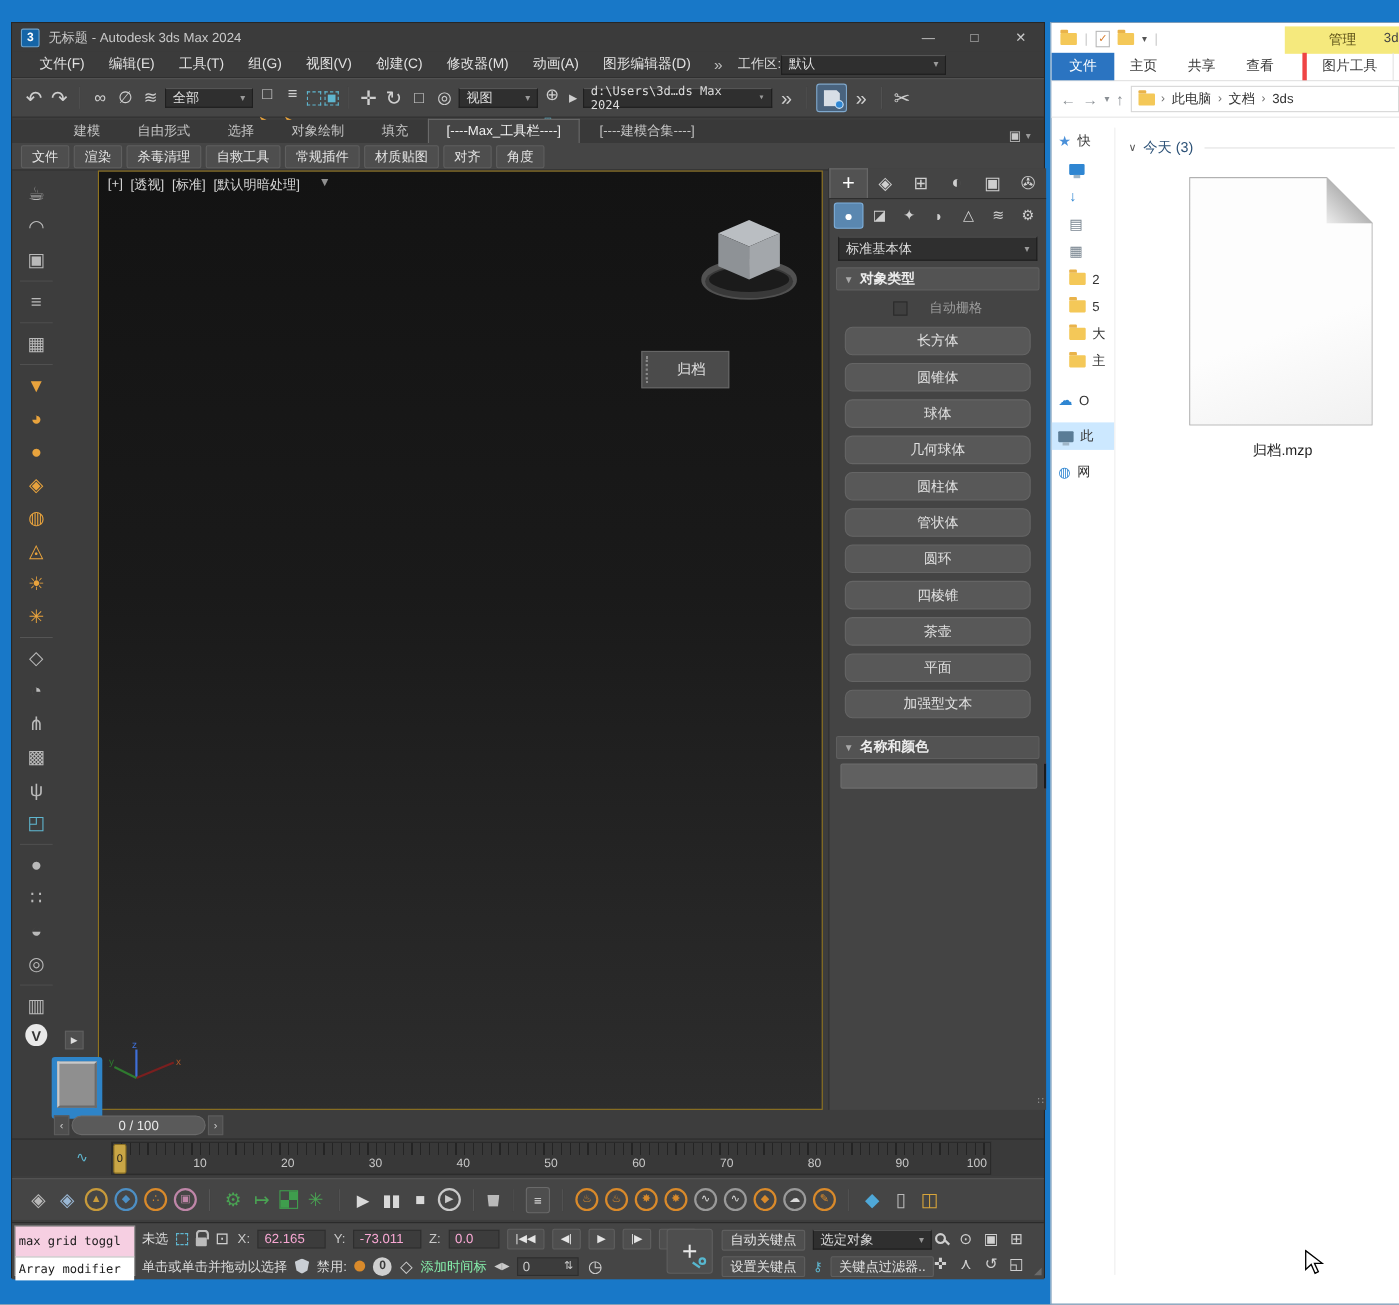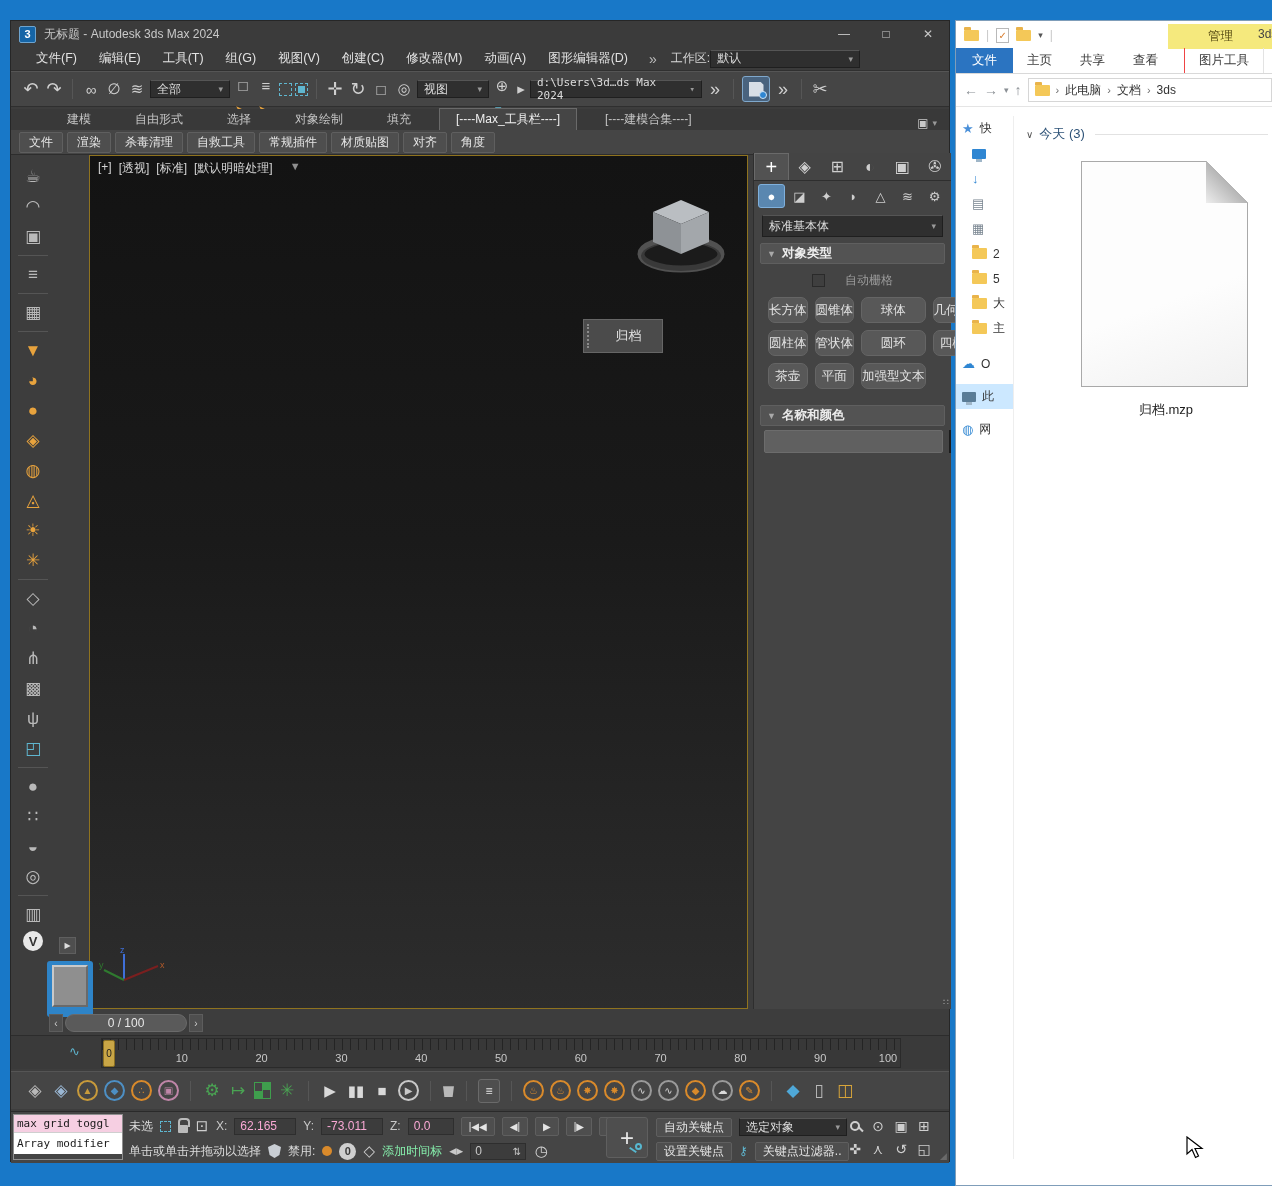--- a/index.html
+++ b/index.html
@@ -20,21 +20,21 @@
   .mx-menu .more { color:#bdbdbd; font-size:14px; padding:0 10px; }
   .ws-label { color:#d8d8d8; margin-left:4px; }
   .dd { background:#2f2f2f; border:1px solid #1f1f1f; border-top-color:#555; height:18px; display:flex; align-items:center; padding:0 6px; gap:8px; color:#ddd; }
   .dd .ar { margin-left:auto; color:#9a9a9a; font-size:9px; }
   .mx-toolbar { position:absolute; left:0; top:50px; right:0; height:36px; background:#454545; border-top:1px solid #555; border-bottom:1px solid #2f2f2f; display:flex; align-items:center; padding-left:10px; gap:3px; }
   .gi { display:inline-grid; place-items:center; min-width:20px; height:24px; color:#cfcfcf; font-size:15px; }
   .gi.big { font-size:18px; }
   .cursor-g { color:#e8a33d; font-size:9px; margin-left:-8px; margin-top:10px; }
   .dash-sq { width:13px; height:13px; border:1px dashed #5fb6cf; display:inline-block; }
   .dash-sq.fill::after { content:""; display:block; width:7px; height:7px; background:#5fb6cf; margin:2px; }
-  .mx-ribbontabs { position:absolute; left:0; top:88px; right:0; height:21px; background:#393939; display:flex; align-items:flex-end; padding-left:40px; gap:12px; }
+  .mx-ribbontabs { position:absolute; left:0; top:88px; right:0; height:21px; background:#393939; display:flex; align-items:flex-end; padding-left:40px; gap:2px; }
   .rtab { padding:2px 16px; color:#c4c4c4; font-size:12px; white-space:nowrap; }
   .rtab.active { background:#454545; border:1px solid #6a6a6a; border-bottom:none; color:#f0f0f0; }
   .mx-ribbonrow { position:absolute; left:0; top:109px; right:0; height:25px; background:#454545; border-bottom:1px solid #2d2d2d; display:flex; align-items:center; padding-left:8px; gap:4px; }
   .rbtn { background:#4e4e4e; border:1px solid #5f5f5f; border-radius:2px; padding:1px 9px; color:#e4e4e4; font-size:12px; white-space:nowrap; }
   .ribbon-extra { margin-left:auto; margin-right:12px; display:flex; gap:4px; align-items:center; color:#c9c9c9; }
 
   .mx-left { position:absolute; left:0; top:140px; width:44px; height:792px; display:flex; flex-direction:column; align-items:center; gap:3px; padding-top:2px; }
   .li { width:30px; height:27px; display:grid; place-items:center; color:#b9b9b9; font-size:17px; }
   .li.orange { color:#e8a33d; }
   .li.teal { color:#5fb6cf; }
@@ -57,21 +57,21 @@
   .ccat { flex:1; height:24px; display:grid; place-items:center; color:#cfcfcf; font-size:13px; }
   .ccat.active { background:#5a87b0; border:1px solid #7fb0dc; border-radius:3px; color:#fff; }
   .cmd-dd { margin:4px 8px; height:22px; }
   .rollout { margin:6px 6px 0 6px; }
   .ro-head { height:21px; background:#535353; border:1px solid #5f5f5f; border-radius:2px; display:flex; align-items:center; padding:0 6px; gap:6px; color:#ececec; font-weight:bold; font-size:12.5px; }
   .ro-head .tri { color:#a9a9a9; font-size:9px; font-weight:normal; }
   .ro-head .grip { margin-left:auto; color:#8a8a8a; font-weight:normal; }
   .ro-body { padding:8px 4px 10px 4px; }
   .agrow { display:flex; justify-content:center; align-items:center; gap:20px; color:#9b9b9b; margin-bottom:8px; }
   .chk { width:13px; height:13px; background:#3f3f3f; border:1px solid #2a2a2a; }
-  .pgrid { display:grid; grid-template-columns:1fr 1fr 1fr 1fr; gap:7px 7px; padding:0 4px; }
+  .pgrid { display:grid; grid-template-columns:1fr; gap:7px 7px; padding:0 4px; }
   .pbtn { height:26px; background:#585858; border:1px solid #656565; border-radius:7px; color:#e2e2e2; font-size:12.5px; display:grid; place-items:center; white-space:nowrap; }
   .namerow { display:flex; gap:6px; padding:4px 4px; align-items:center; }
   .namefield { flex:1; height:23px; background:#606060; border:1px solid #6c6c6c; border-radius:2px; color:#eee; }
   .swatch { width:24px; height:23px; border:1px solid #1c1c1c; }
 
   .mx-expand { position:absolute; left:48px; top:916px; width:17px; height:17px; background:#4e4e4e; border:1px solid #5f5f5f; color:#ddd; font-size:8px; display:grid; place-items:center; }
   .mx-layouttab { position:absolute; left:36px; top:940px; width:46px; height:56px; background:#2e84c8; border-radius:3px; padding:4px 5px 10px 5px; }
   .mx-layouttab .inner { width:100%; height:100%; background:#8f8f8f; border:2px solid #c9c9c9; border-bottom-color:#6a6a6a; border-right-color:#6a6a6a; }
 
   .mx-timeslider { position:absolute; left:0; top:990px; right:0; height:24px; display:flex; align-items:center; padding-left:38px; gap:2px; }
@@ -89,21 +89,21 @@
   .c-gold { border-color:#c79a3b; color:#c79a3b; } .c-blue { border-color:#4d8fc4; color:#4d8fc4; }
   .c-orange { border-color:#d98a2b; color:#d98a2b; } .c-pink { border-color:#bf86a8; color:#bf86a8; }
   .g-green { color:#4aa353; font-size:17px; } .g-gray { color:#b9b9b9; font-size:17px; }
   .checker { width:17px; height:17px; background:conic-gradient(#3f9e4d 0 25%,transparent 0 50%,#3f9e4d 0 75%,transparent 0); border:1px solid #3f9e4d; flex:0 0 auto; }
   .pb { color:#d9d9d9; font-size:15px; }
   .trash { width:13px; height:13px; background:#b9b9b9; clip-path:polygon(8% 18%,92% 18%,82% 100%,18% 100%); position:relative; flex:0 0 auto; }
   .listbtn { width:22px; height:24px; background:#4e4e4e; border:1px solid #6a6a6a; border-radius:3px; color:#e5e5e5; display:grid; place-items:center; }
 
   .mx-status { position:absolute; left:0; top:1090px; right:0; height:52px; background:#454545; border-top:1px solid #2a2a2a; font-size:12px; }
   .listener { position:absolute; left:2px; top:2px; width:110px; height:46px; border:1px solid #8f8f8f; font-family:"DejaVu Sans Mono",monospace; font-size:11px; color:#1a1a1a; }
-  .listener .macro { background:#f6cfe2; height:18px; display:flex; align-items:center; padding:0 3px; border-bottom:1px solid #cfcfcf; white-space:nowrap; overflow:hidden; }
+  .listener .macro { background:#f6cfe2; height:28px; display:flex; align-items:center; padding:0 3px; border-bottom:1px solid #cfcfcf; white-space:nowrap; overflow:hidden; }
   .listener .lst { background:#fff; height:21px; display:flex; align-items:center; padding:0 3px; white-space:nowrap; overflow:hidden; }
   .strow { position:absolute; left:118px; height:24px; display:flex; align-items:center; gap:7px; }
   .coordbox { width:62px; height:17px; background:#3c3c3c; border:1px solid #2e2e2e; color:#f9a8d4; display:flex; align-items:center; padding:0 5px; }
   .lock { width:10px; height:8px; background:#bbb; border-radius:1px; position:relative; margin-top:6px; }
   .lock::before { content:""; position:absolute; width:8px; height:7px; border:2px solid #bbb; border-bottom:none; border-radius:4px 4px 0 0; top:-7px; left:0; }
   .shield { width:13px; height:14px; background:#c9ced4; clip-path:polygon(50% 0,100% 22%,88% 78%,50% 100%,12% 78%,0 22%); }
   .odot { width:10px; height:10px; background:#d98a2b; border-radius:50%; }
   .zerocirc { width:17px; height:17px; background:#cfcfcf; border-radius:50%; color:#3a3a3a; font-weight:bold; font-size:11px; display:grid; place-items:center; }
   .sbtn { background:#4e4e4e; border:1px solid #5f5f5f; border-radius:2px; height:19px; display:flex; align-items:center; padding:0 7px; color:#e4e4e4; white-space:nowrap; }
   .spin { width:56px; height:17px; background:#3c3c3c; border:1px solid #2e2e2e; color:#c9c9c9; display:flex; align-items:center; padding:0 4px; justify-content:space-between; }
@@ -123,21 +123,21 @@
   .ex-title { position:absolute; left:0; top:0; right:0; height:28px; background:#fff; display:flex; align-items:center; padding-left:8px; gap:7px; }
   .folder { width:15px; height:11px; background:#f4c858; border-radius:1px; position:relative; display:inline-block; flex:0 0 auto; }
   .folder::before { content:""; position:absolute; top:-3px; left:0; width:7px; height:3px; background:#e9b34a; border-radius:1px 1px 0 0; }
   .qsep { color:#c9c9c9; }
   .chkdoc { width:13px; height:15px; border:1px solid #b9b9b9; background:#fff; color:#d87a2a; font-size:10px; display:grid; place-items:center; }
   .manage { position:absolute; left:212px; top:3px; width:105px; height:25px; background:#f5e97d; color:#5d5117; display:grid; place-items:center; font-size:12.5px; }
   .ex-title-name { position:absolute; left:302px; top:6px; color:#444; }
   .ex-tabs { position:absolute; left:0; top:28px; right:0; height:25px; background:#fff; border-bottom:1px solid #d9d9d9; display:flex; align-items:flex-end; }
   .extab { padding:4px 14px; font-size:12.5px; color:#3b3b3b; }
   .extab.file { background:#2b74c1; color:#fff; padding:4px 16px; }
-  .extab.pic { border-left:1px solid #ef4444; border-right:1px solid #e3e3e3; }
+  .extab.pic { border-left:4px solid #ef4444; border-right:1px solid #e3e3e3; }
   .ex-addr { position:absolute; left:0; top:53px; right:0; height:33px; background:#fff; border-bottom:1px solid #e5e5e5; display:flex; align-items:center; padding-left:8px; gap:6px; }
   .navar { color:#8a8f94; font-size:14px; }
   .crumb { height:24px; border:1px solid #d6d6d6; background:#fff; flex:1; display:flex; align-items:center; gap:6px; padding:0 6px; overflow:hidden; white-space:nowrap; }
   .crumb .gt { color:#6d6d6d; font-size:11px; }
   .ex-side { position:absolute; left:0; top:95px; width:58px; bottom:26px; overflow:hidden; border-right:1px solid #eee; }
   .sitem { height:25px; display:flex; align-items:center; gap:6px; padding-left:16px; white-space:nowrap; font-size:12px; color:#333; }
   .sitem.root { padding-left:6px; }
   .sitem.sel { background:#cce8ff; }
   .sg { font-size:13px; color:#7a8691; flex:0 0 auto; }
   .sg.blue { color:#2f86d2; }

